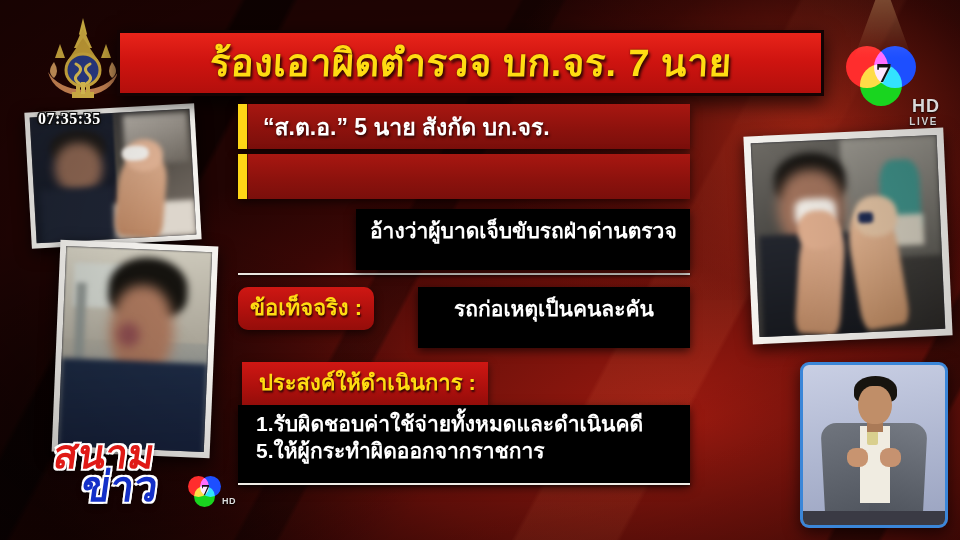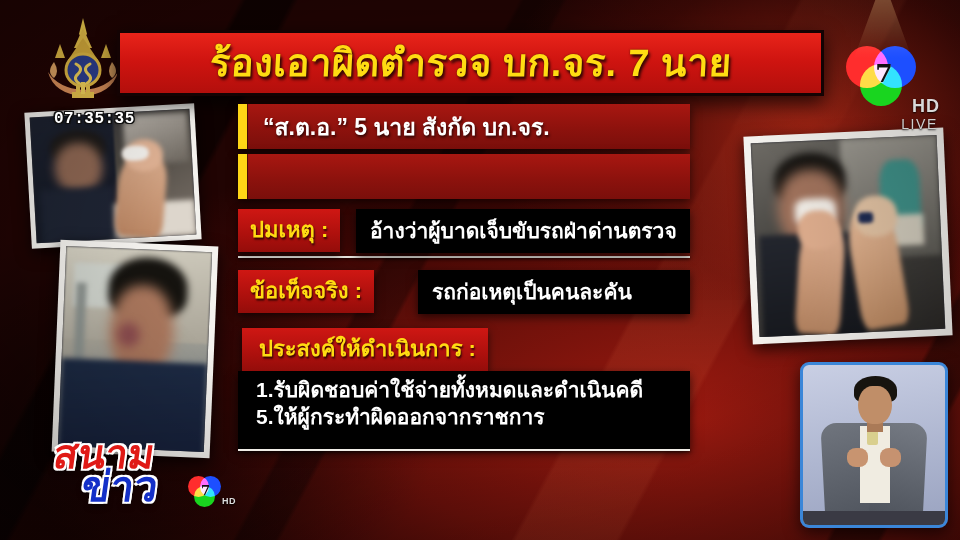--- a/index.html
+++ b/index.html
@@ -40,22 +40,22 @@
     position:absolute; inset:0;
     background:radial-gradient(ellipse 85% 85% at 50% 45%, rgba(0,0,0,0) 40%, rgba(0,0,0,.45) 100%);
   }
 
   
   .emblem { position:absolute; left:40px; top:14px; width:86px; height:92px; }
   .emblem svg { width:100%; height:100%; display:block; }
 
   
   .timestamp {
-    position:absolute; left:54px; top:110px; z-index:22;
-    font-family:Liberation Mono, monospace;
+    position:absolute; left:38px; top:110px; z-index:22;
+    font-family:Liberation Serif, serif;
     font-size:16px; font-weight:700; letter-spacing:.5px; color:#ffffff;
     text-shadow:
       -1.4px -1.4px 0 #101010, 1.4px -1.4px 0 #101010,
       -1.4px 1.4px 0 #101010, 1.4px 1.4px 0 #101010,
       0 0 5px rgba(0,0,0,.95);
   }
 
   
   .photo { position:absolute; background:#f4f2ee; box-shadow:0 5px 16px rgba(0,0,0,.72); }
   .photo .inner { position:absolute; overflow:hidden; background:#2b2b33; }
@@ -135,21 +135,21 @@
     text-shadow:0 1px 0 rgba(255,255,255,.35);
   }
   .ch7 .hd {
     position:absolute; right:2px; top:52px;
     font-size:18px; font-weight:700; letter-spacing:1px;
     color:#d9d9d9;
     text-shadow:0 1px 2px rgba(0,0,0,.9);
   }
   .ch7 .live {
     position:absolute; right:4px; top:72px;
-    font-size:14px; font-weight:400; letter-spacing:1.6px;
+    font-size:10px; font-weight:700; letter-spacing:1.6px;
     color:#cfcfcf; text-shadow:0 1px 2px rgba(0,0,0,.9);
   }
   .ch7 .beam {
     position:absolute; left:16px; top:-46px; width:58px; height:60px;
     background:linear-gradient(180deg, rgba(255,210,140,.30), rgba(255,160,90,0));
     clip-path:polygon(38% 0,62% 0,100% 100%,0 100%);
   }
 
   
   .content { position:absolute; left:238px; top:104px; width:452px; z-index:14; }
@@ -173,35 +173,36 @@
   .chip {
     display:inline-block; padding:3px 12px 5px 12px;
     background:linear-gradient(180deg,#cf1713 0%,#ad100d 60%,#940d0a 100%);
     font-size:22px; font-weight:700; color:#ffdc12; white-space:nowrap;
     text-shadow:1px 2px 2px rgba(0,0,0,.72);
     box-shadow:0 3px 8px rgba(0,0,0,.6);
   }
   .bodyline {
     position:relative;
     background:#000000;
-    padding:5px 14px 6px 14px;
+    padding:5px 14px 23px 14px;
     box-shadow:0 3px 9px rgba(0,0,0,.65);
+    text-align:center;
   }
   .bodyline .btxt {
     font-size:21px; font-weight:700; color:#ffffff; white-space:nowrap;
     text-shadow:1px 1px 2px rgba(0,0,0,.8);
   }
   .rule { height:2px; background:#e9e6e0; margin:3px 0 0 0; box-shadow:0 1px 3px rgba(0,0,0,.8); }
 
   .r1 { position:relative; margin-top:10px; }
   .r1 .chip { position:absolute; left:0; top:0; z-index:3; }
   .r1 .bodyline { margin-left:118px; }
 
   .r2 { position:relative; margin-top:12px; }
-  .r2 .chip { position:absolute; left:0; top:0; z-index:3; }
+  .r2 .chip { position:absolute; left:0; top:0; z-index:3;border-radius:10px; }
   .r2 .bodyline { margin-left:180px; }
 
   .r3 { margin-top:14px; }
   .r3 .chip { margin-left:4px;padding-left:17px; }
   .r3 .bodybox {
     background:#000000; padding:6px 14px 18px 18px; margin-top:0;
     box-shadow:0 4px 10px rgba(0,0,0,.68);
   }
   .r3 .bodybox .ln {
     font-size:21px; font-weight:700; color:#ffffff; white-space:nowrap;
@@ -364,21 +365,20 @@
 
     <div class="lrow">
       <div class="bar"></div>
       <div class="ltxt">“ส.ต.อ.” 5 นาย สังกัด บก.จร.</div>
     </div>
     <div class="lrow">
       <div class="bar"></div>
     </div>
 
     <div class="block r1">
-      <div class="chip">ปมเหตุ :</div>
       <div class="bodyline">
         <div class="btxt">อ้างว่าผู้บาดเจ็บขับรถฝ่าด่านตรวจ</div>
       </div>
       <div class="rule"></div>
     </div>
 
     <div class="block r2">
       <div class="chip">ข้อเท็จจริง :</div>
       <div class="bodyline">
         <div class="btxt">รถก่อเหตุเป็นคนละคัน</div>

